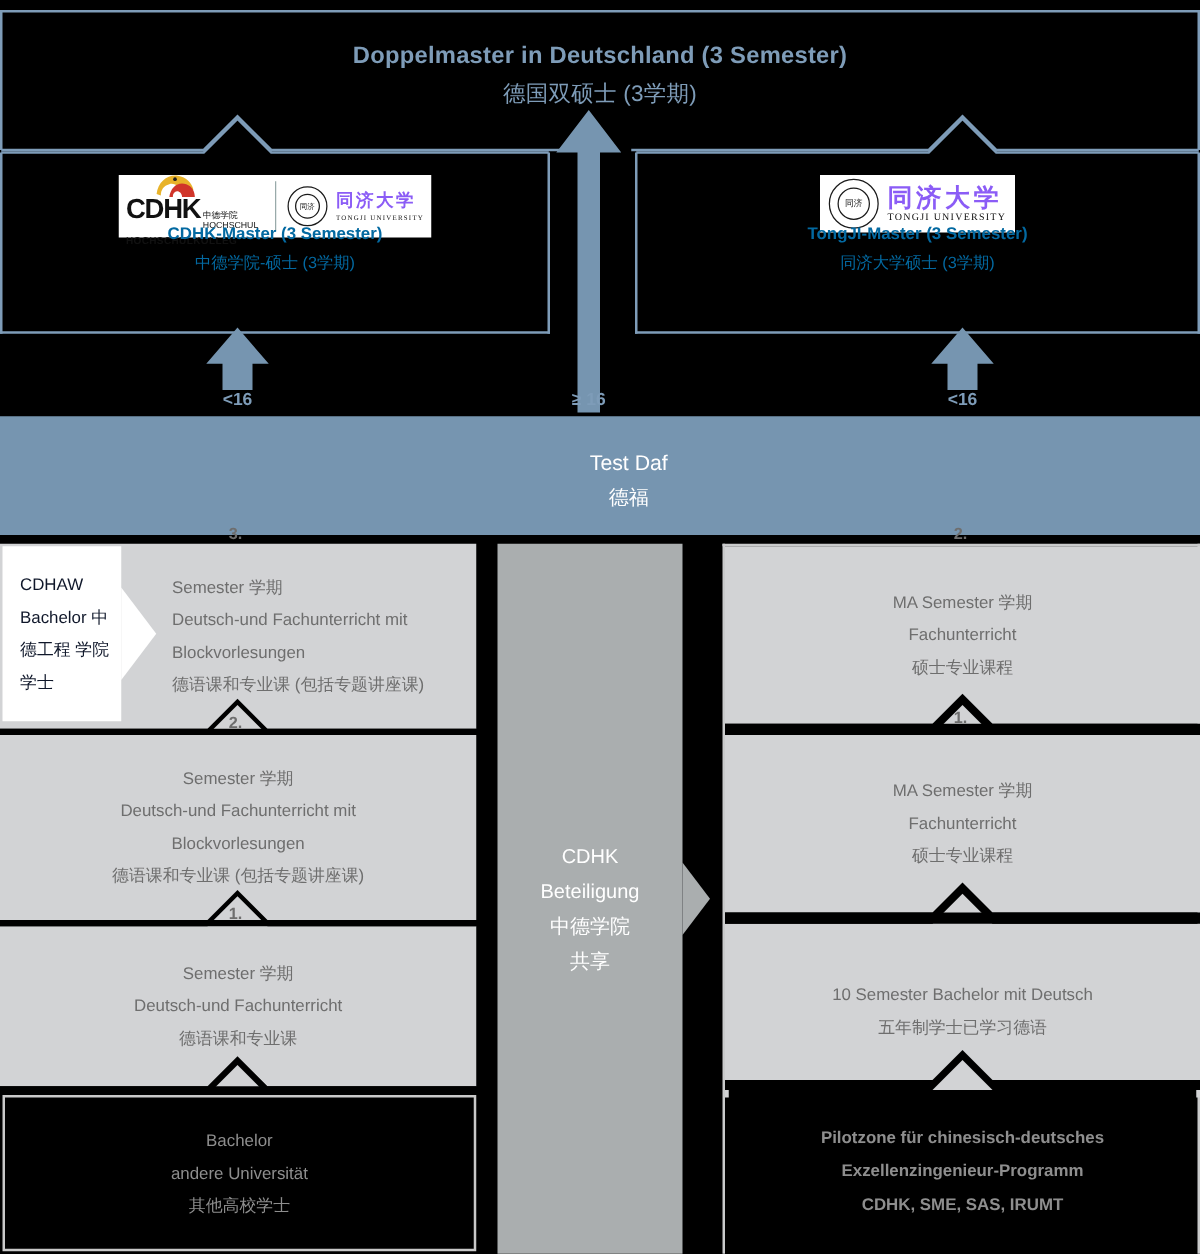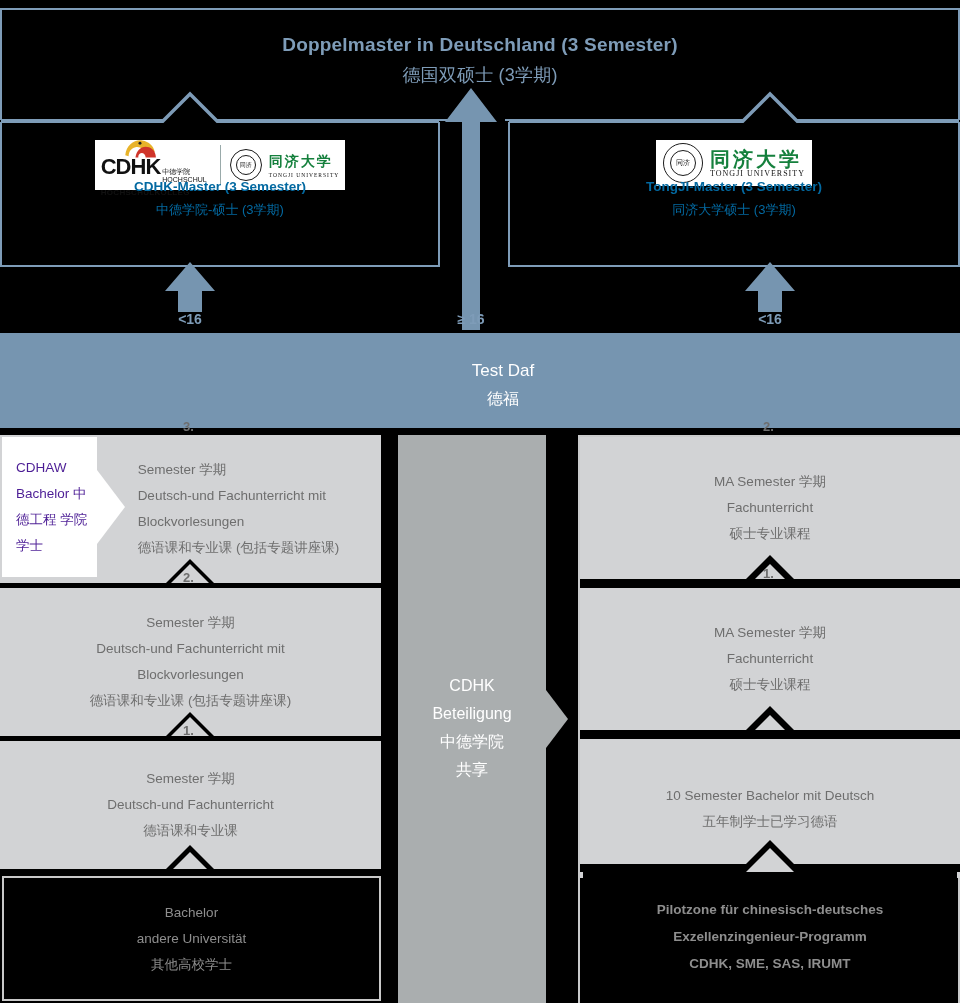--- a/index.html
+++ b/index.html
@@ -54,21 +54,21 @@
              font-size:22px;color:#111;letter-spacing:-1px;line-height:22px;}
   .cdhk-sub{font-size:8px;font-weight:bold;color:#111;letter-spacing:.3px;}
   .cdhk-bird{position:absolute;left:22px;top:-6px;width:34px;height:22px;}
   .logo-divider{width:1px;height:40px;background:#9aa;margin:0 9px;}
   .tj-wrap{display:flex;align-items:center;gap:7px;background:#fff;padding:3px 7px;}
   .tj-seal{width:38px;height:38px;border-radius:50%;border:1.6px solid #1a1a1a;
            position:relative;display:flex;align-items:center;justify-content:center;}
   .tj-seal-in{width:24px;height:24px;border-radius:50%;border:1.2px solid #1a1a1a;
               display:flex;align-items:center;justify-content:center;
               font-size:7px;color:#111;font-family:"Liberation Serif",serif;}
-  .tj-cn{font-family:"Liberation Serif",serif;font-size:20px;color:#15803d;
+  .tj-cn{font-family:"Liberation Serif",serif;font-size:20px;color:#8b5cf6;
          letter-spacing:3px;line-height:20px;font-weight:bold;}
   .tj-en{font-family:"Liberation Serif",serif;font-size:8px;color:#111;letter-spacing:1px;}
 
   
   .arrow-label{
     position:absolute;color:#7e9cb8;font-size:14px;font-weight:bold;
     text-align:center;width:80px;
   }
 
   
@@ -92,21 +92,21 @@
   .cell-txt .cn{display:block;}
 
   
   .right-frame{left:578px;top:435px;width:382px;height:568px;
                border-left:2px solid #c9cacb;border-right:2px solid #c9cacb;
                border-top:2px solid #c9cacb;box-sizing:border-box;
                pointer-events:none;}
 
   
   .cdhaw{
-    left:2px;top:437px;width:95px;height:140px;background:#fff;color:#4c1d95;
+    left:2px;top:437px;width:95px;height:140px;background:#fff;color:#0f172a;
     display:flex;align-items:center;justify-content:flex-start;
   }
   .cdhaw-txt{font-size:13.5px;line-height:26px;padding-left:14px;text-align:left;}
   .cdhaw-tip{
     position:absolute;left:97px;top:470px;width:0;height:0;
     border-top:37px solid transparent;border-bottom:37px solid transparent;
     border-left:28px solid #fff;
   }
 
   

